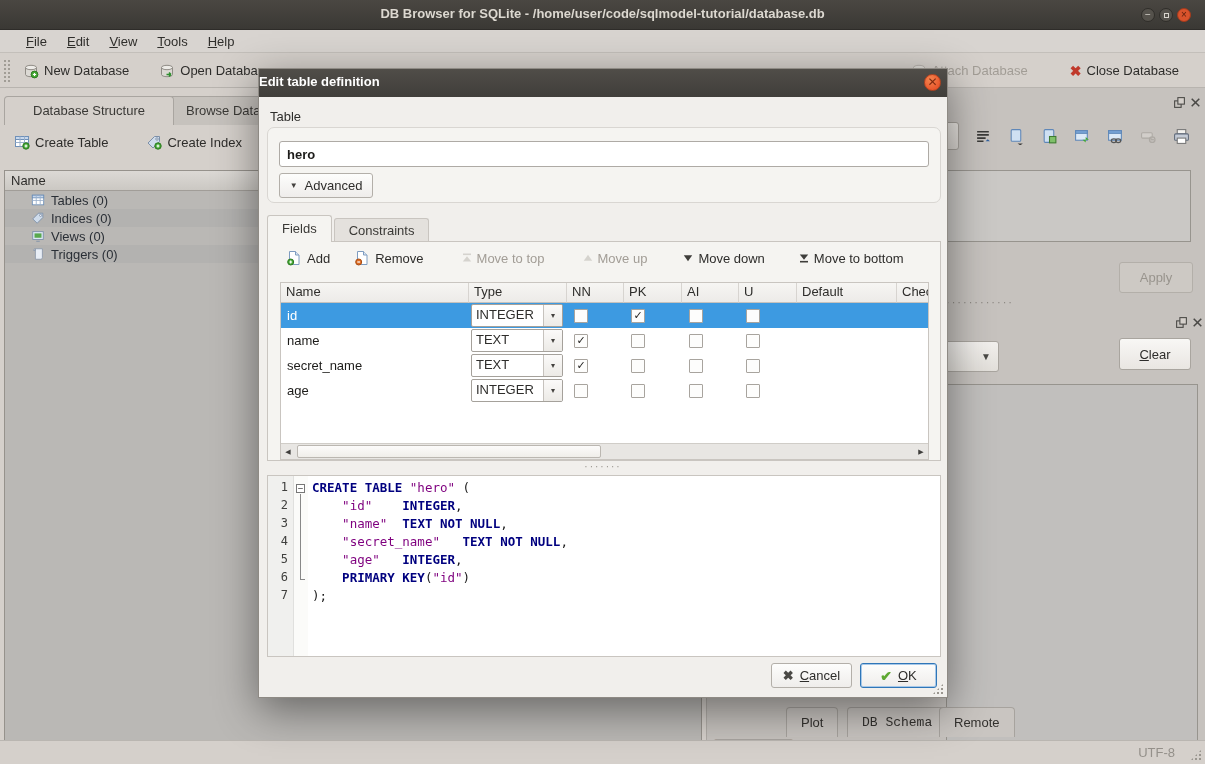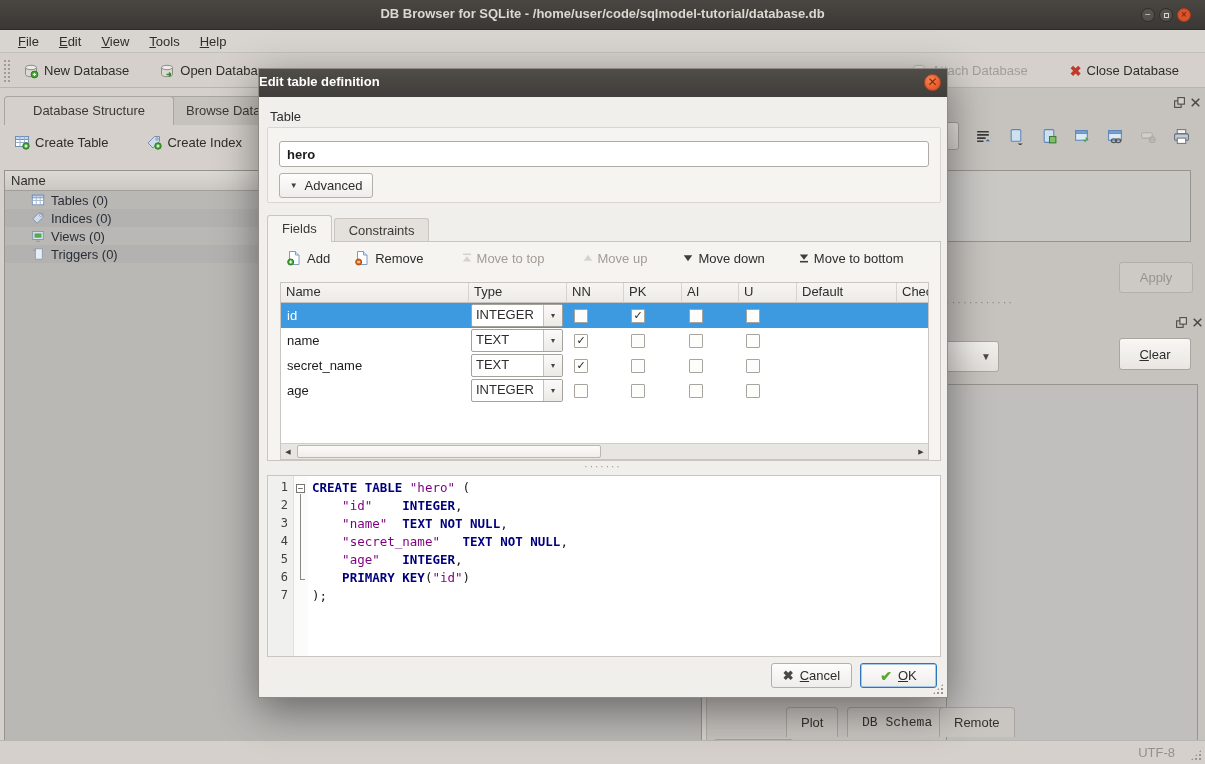--- a/index.html
+++ b/index.html
@@ -14,21 +14,21 @@
     background:linear-gradient(#4a4742,#3a3834); border-bottom:1px solid #2e2c29; }
   .win-title { position:absolute; left:0; right:0; top:6px; text-align:center; color:#dcd8d0; font-weight:bold; }
   .win-btns { position:absolute; right:14px; top:8px; display:flex; gap:4px; }
   .wbtn { width:14px; height:14px; border-radius:50%; background:#55524c; border:1px solid #2f2d29;
     color:#d9d5ce; font-size:10px; line-height:12px; text-align:center; cursor:default; }
   .wbtn.close { background:#d9532c; border-color:#a33a1c; color:#5c1f0c; }
   .wbtn .sq { display:inline-block; width:5px; height:5px; border:1px solid #d9d5ce; margin-top:3px; }
 
   
   #menubar { position:absolute; left:0; top:30px; width:1205px; height:23px; background:#d8d4d0;
-    border-bottom:1px solid #c3bfba; display:flex; align-items:center; padding-left:8px; }
+    border-bottom:1px solid #c3bfba; display:flex; align-items:center; padding-left:16px; }
   .mi { display:inline-block; padding:3px 10px; color:#2f2e2b; }
   .mi::first-letter { text-decoration:underline; }
 
   
   #toolbar { position:absolute; left:0; top:54px; width:1205px; height:34px; background:#d5d0cb;
     border-bottom:1px solid #b8b4af; display:flex; align-items:center; }
   .tgrip { width:8px; height:24px; margin:0 4px 0 3px;
     background-image:radial-gradient(#a19d96 1px, transparent 1.1px); background-size:4px 4px; }
   .tool { display:inline-flex; align-items:center; gap:5px; background:none; border:none;
     font:13px "Liberation Sans",sans-serif; color:#2e2d2b; padding:4px 8px; white-space:nowrap; }
@@ -77,21 +77,21 @@
   
   #dialog { position:absolute; left:258px; top:68px; width:690px; height:630px; background:#f1efec;
     border:1px solid #8e8a84; box-shadow:0 12px 40px rgba(0,0,0,.45); z-index:50; }
   .dlg-titlebar { position:absolute; left:0; top:0; right:0; height:28px; background:linear-gradient(#504d48,#403e3a); }
   .dlg-title { position:absolute; left:0; right:0; top:5px; color:#fff; font-weight:bold; }
   .dlg-close { position:absolute; right:6px; top:5px; width:17px; height:17px; border-radius:50%;
     background:radial-gradient(circle at 35% 30%, #f4854f, #e9582d 70%); border:1px solid #b8431f;
     color:#7e2a10; font-size:12px; line-height:15px; text-align:center; }
   .dlg-label { position:absolute; left:11px; top:40px; }
   .groupbox { position:absolute; left:8px; top:58px; width:674px; height:76px; background:#f5f4f1;
-    border:1px solid #d9d6d2; border-radius:2px; }
+    border:1px solid #d9d6d2; border-radius:7px; }
   #table-input { position:absolute; left:11px; top:13px; width:650px; height:26px; border:1px solid #aeaaa5;
     border-radius:3px; padding:0 7px; font:bold 13px "Liberation Sans",sans-serif; color:#1d1c1a; background:#fff; }
   .btn { display:inline-flex; align-items:center; justify-content:center; gap:6px;
     background:linear-gradient(#fdfdfc,#efedeb); border:1px solid #b3afa9; border-radius:3px;
     font:13px "Liberation Sans",sans-serif; color:#2e2d2b; }
   #advanced-btn { position:absolute; left:11px; top:45px; width:94px; height:25px; gap:7px; }
   .darr { font-size:8px; color:#44423f; }
 
   .tabbar { position:absolute; left:8px; top:146px; height:27px; display:flex; align-items:flex-end; }
   .dtab { height:24px; line-height:23px; padding:0 14px; background:#e4e1dd; border:1px solid #c9c5c0;

